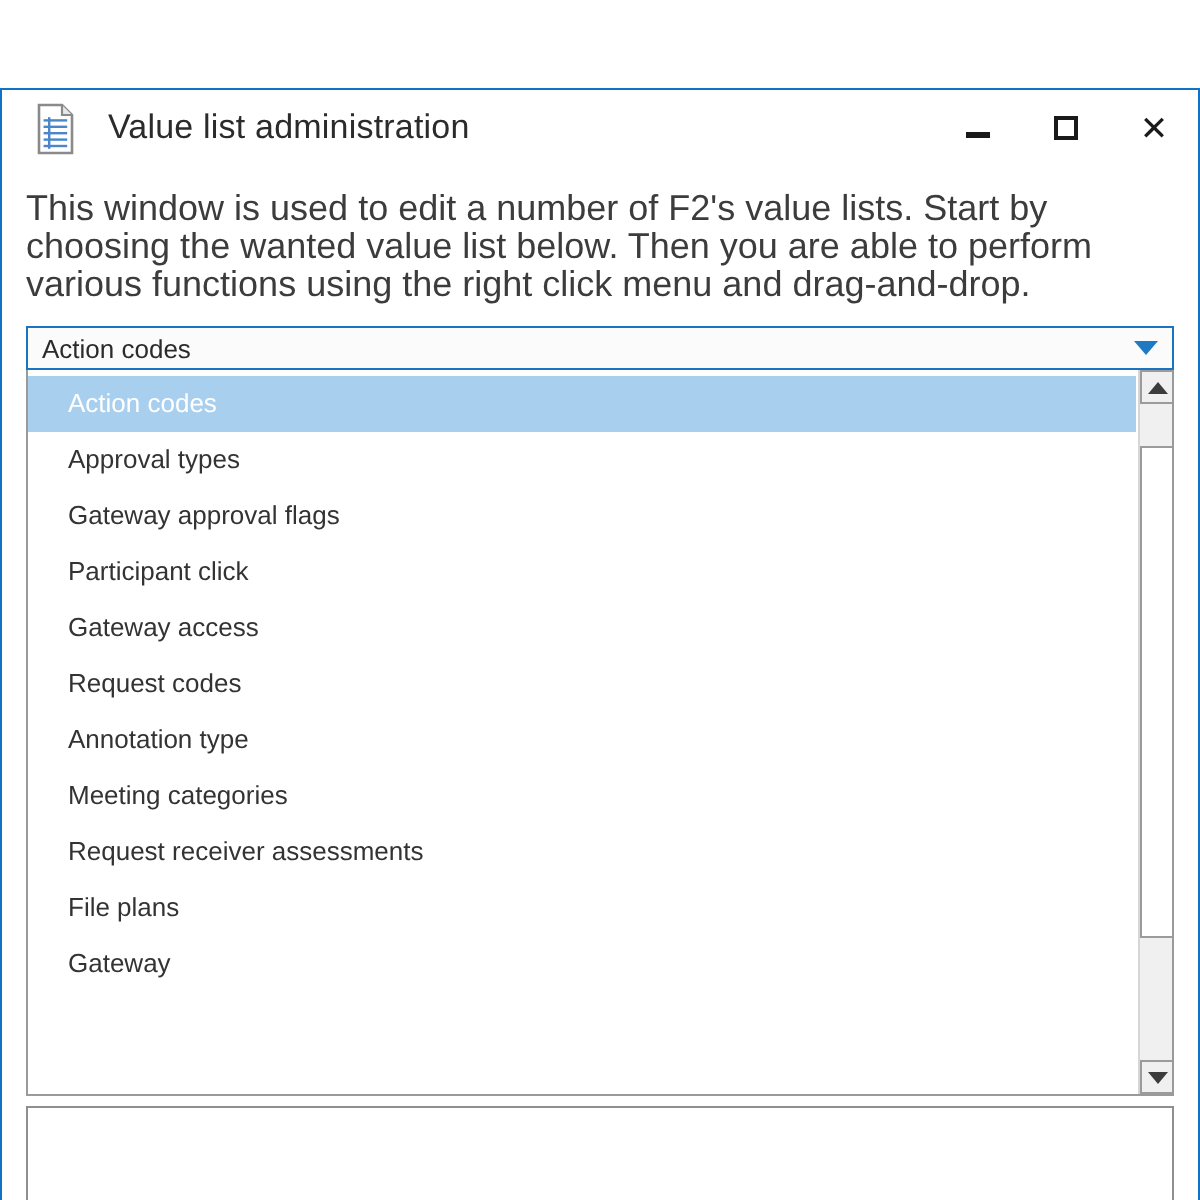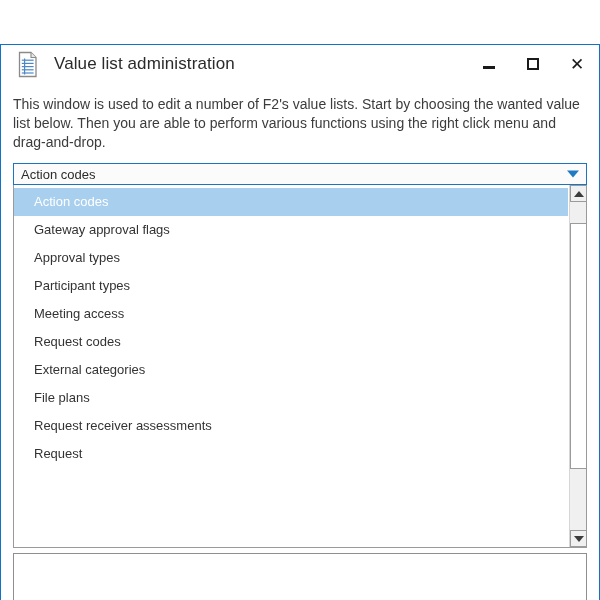--- a/index.html
+++ b/index.html
@@ -62,21 +62,21 @@
   .glyph-close {
     font-size: 17px; color: #1a1a1a; line-height: 1;
     font-family: "Liberation Sans", sans-serif;
   }
   
   .body-area {
     padding: 0 12px;
   }
   .description {
     margin-top: 12px;
-    font-size: 14px;
+    font-size: 18px;
     color: #3c3c3c;
     line-height: 19px;
     width: 576px;
   }
   
   .combo {
     margin-top: 11px;
     height: 22px;
     border: 1px solid #1b74c0;
     background: #fbfbfb;
@@ -222,29 +222,30 @@
     <div class="description">This window is used to edit a number of F2's value lists. Start by choosing the wanted value list below. Then you are able to perform various functions using the right click menu and drag-and-drop.</div>
 
     <div class="combo">
       <span class="combo-value">Action codes</span>
       <span class="combo-arrow"></span>
     </div>
 
     <div class="dropdown">
       <div class="dd-list">
         <div class="dd-item selected">Action codes</div>
+        <div class="dd-item">Approval types</div>
         <div class="dd-item">Gateway approval flags</div>
-        <div class="dd-item">Approval types</div>
-        <div class="dd-item">Participant types</div>
-        <div class="dd-item">Meeting access</div>
+        <div class="dd-item">Participant click</div>
+        <div class="dd-item">Gateway access</div>
         <div class="dd-item">Request codes</div>
-        <div class="dd-item">External categories</div>
+        <div class="dd-item">Annotation type</div>
+        <div class="dd-item">Meeting categories</div>
+        <div class="dd-item">Request receiver assessments</div>
         <div class="dd-item">File plans</div>
-        <div class="dd-item">Request receiver assessments</div>
-        <div class="dd-item">Request</div>
+        <div class="dd-item">Gateway</div>
       </div>
       <div class="dd-scroll">
         <div class="sb-btn up">
           <span class="arr-up"></span>
         </div>
         <div class="sb-thumb"></div>
         <div class="sb-btn down">
           <span class="arr-down"></span>
         </div>
       </div>

